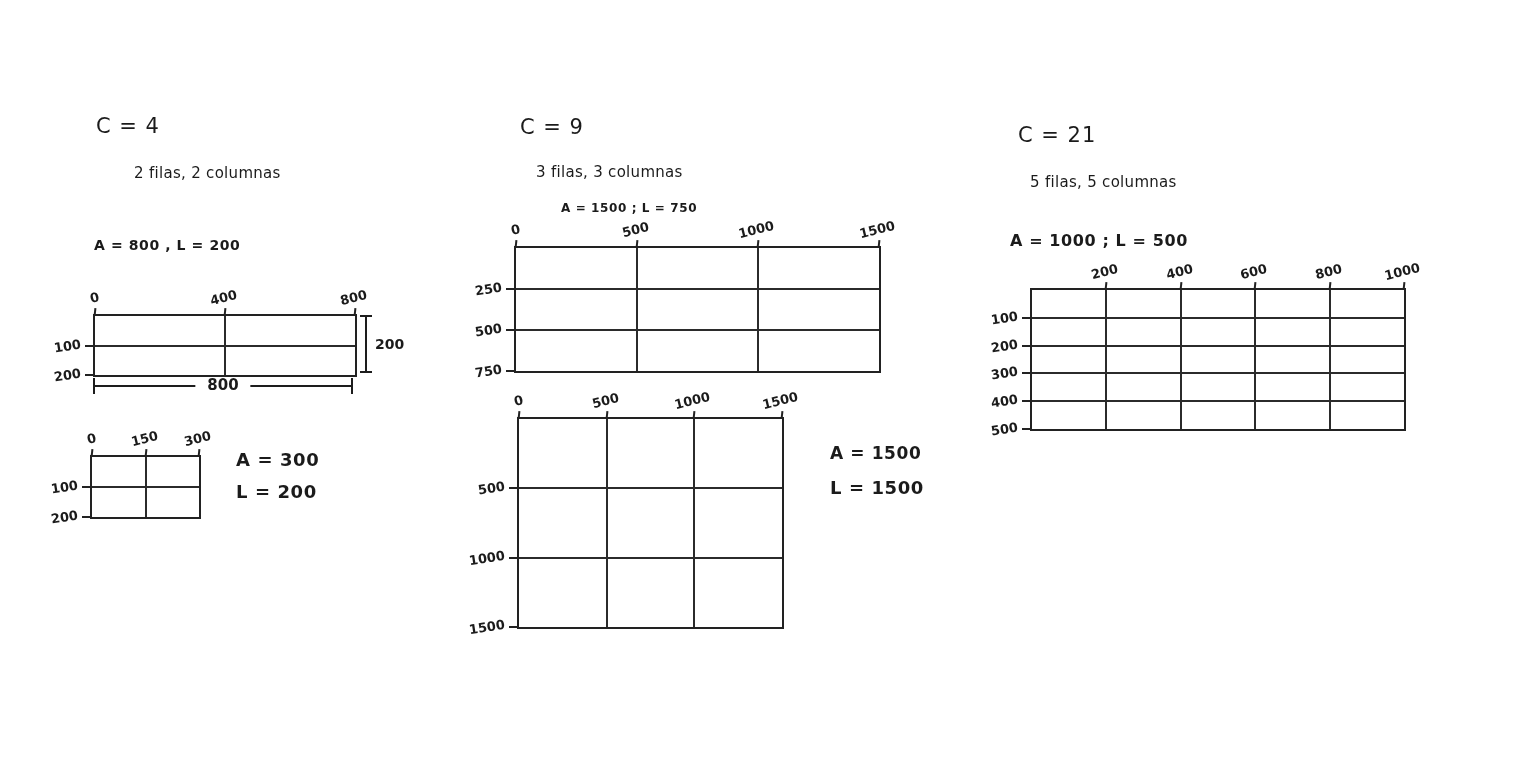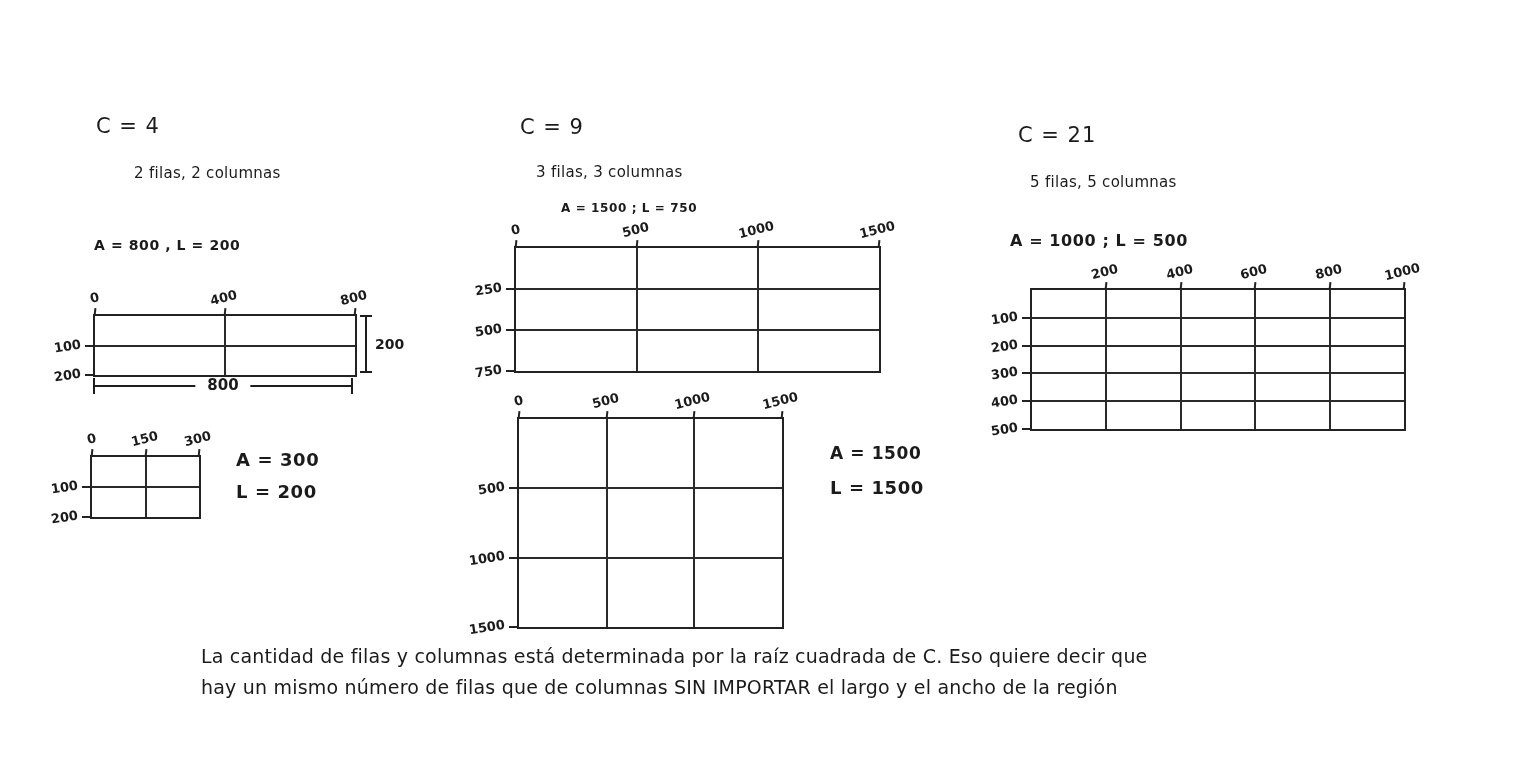--- a/index.html
+++ b/index.html
@@ -71,22 +71,20 @@
   <div class="t c-label" style="left:520px;top:115px;">C = 9</div>
   <div class="t note" style="left:536px;top:163px;text-align:right;">3 filas, 3 columnas</div>
   <div class="t dims" style="left:561px;top:201px;font-size:12px;">A = 1500 ;   L = 750</div>
   <div class="t side-dim" style="left:830px;top:443px;">A = 1500</div>
   <div class="t side-dim" style="left:830px;top:477px;font-size:18px;">L = 1500</div>
 
   <div class="t c-label" style="left:1018px;top:123px;">C = 21</div>
   <div class="t note" style="left:1030px;top:173px;">5 filas, 5 columnas</div>
   <div class="t dims" style="left:1010px;top:231px;font-size:16px;">A = 1000  ;   L = 500</div>
 
-  <div class="t footer-line" style="left:201px;top:645px;">La cantidad de filas y columnas está determinada por la raíz cuadrada de C. Eso quiere decir que</div>
-  <div class="t footer-line" style="left:201px;top:676px;">hay un mismo número de filas que de columnas SIN IMPORTAR el largo y el ancho de la región</div>
 
 <div class="grid" style="left: 93px; top: 314px; width: 260px; height: 59px;">
       <i class="vline" style="left: 130px;"></i>
       <i class="hline" style="top: 29.5px;"></i>
       <i class="xtick" style="left: 0px;"></i>
       <span class="xlabel" style="left: 0px;">0</span>
       <i class="xtick" style="left: 130px;"></i>
       <span class="xlabel" style="left: 130px;">400</span>
       <i class="xtick" style="left: 260px;"></i>
       <span class="xlabel" style="left: 260px;">800</span>

